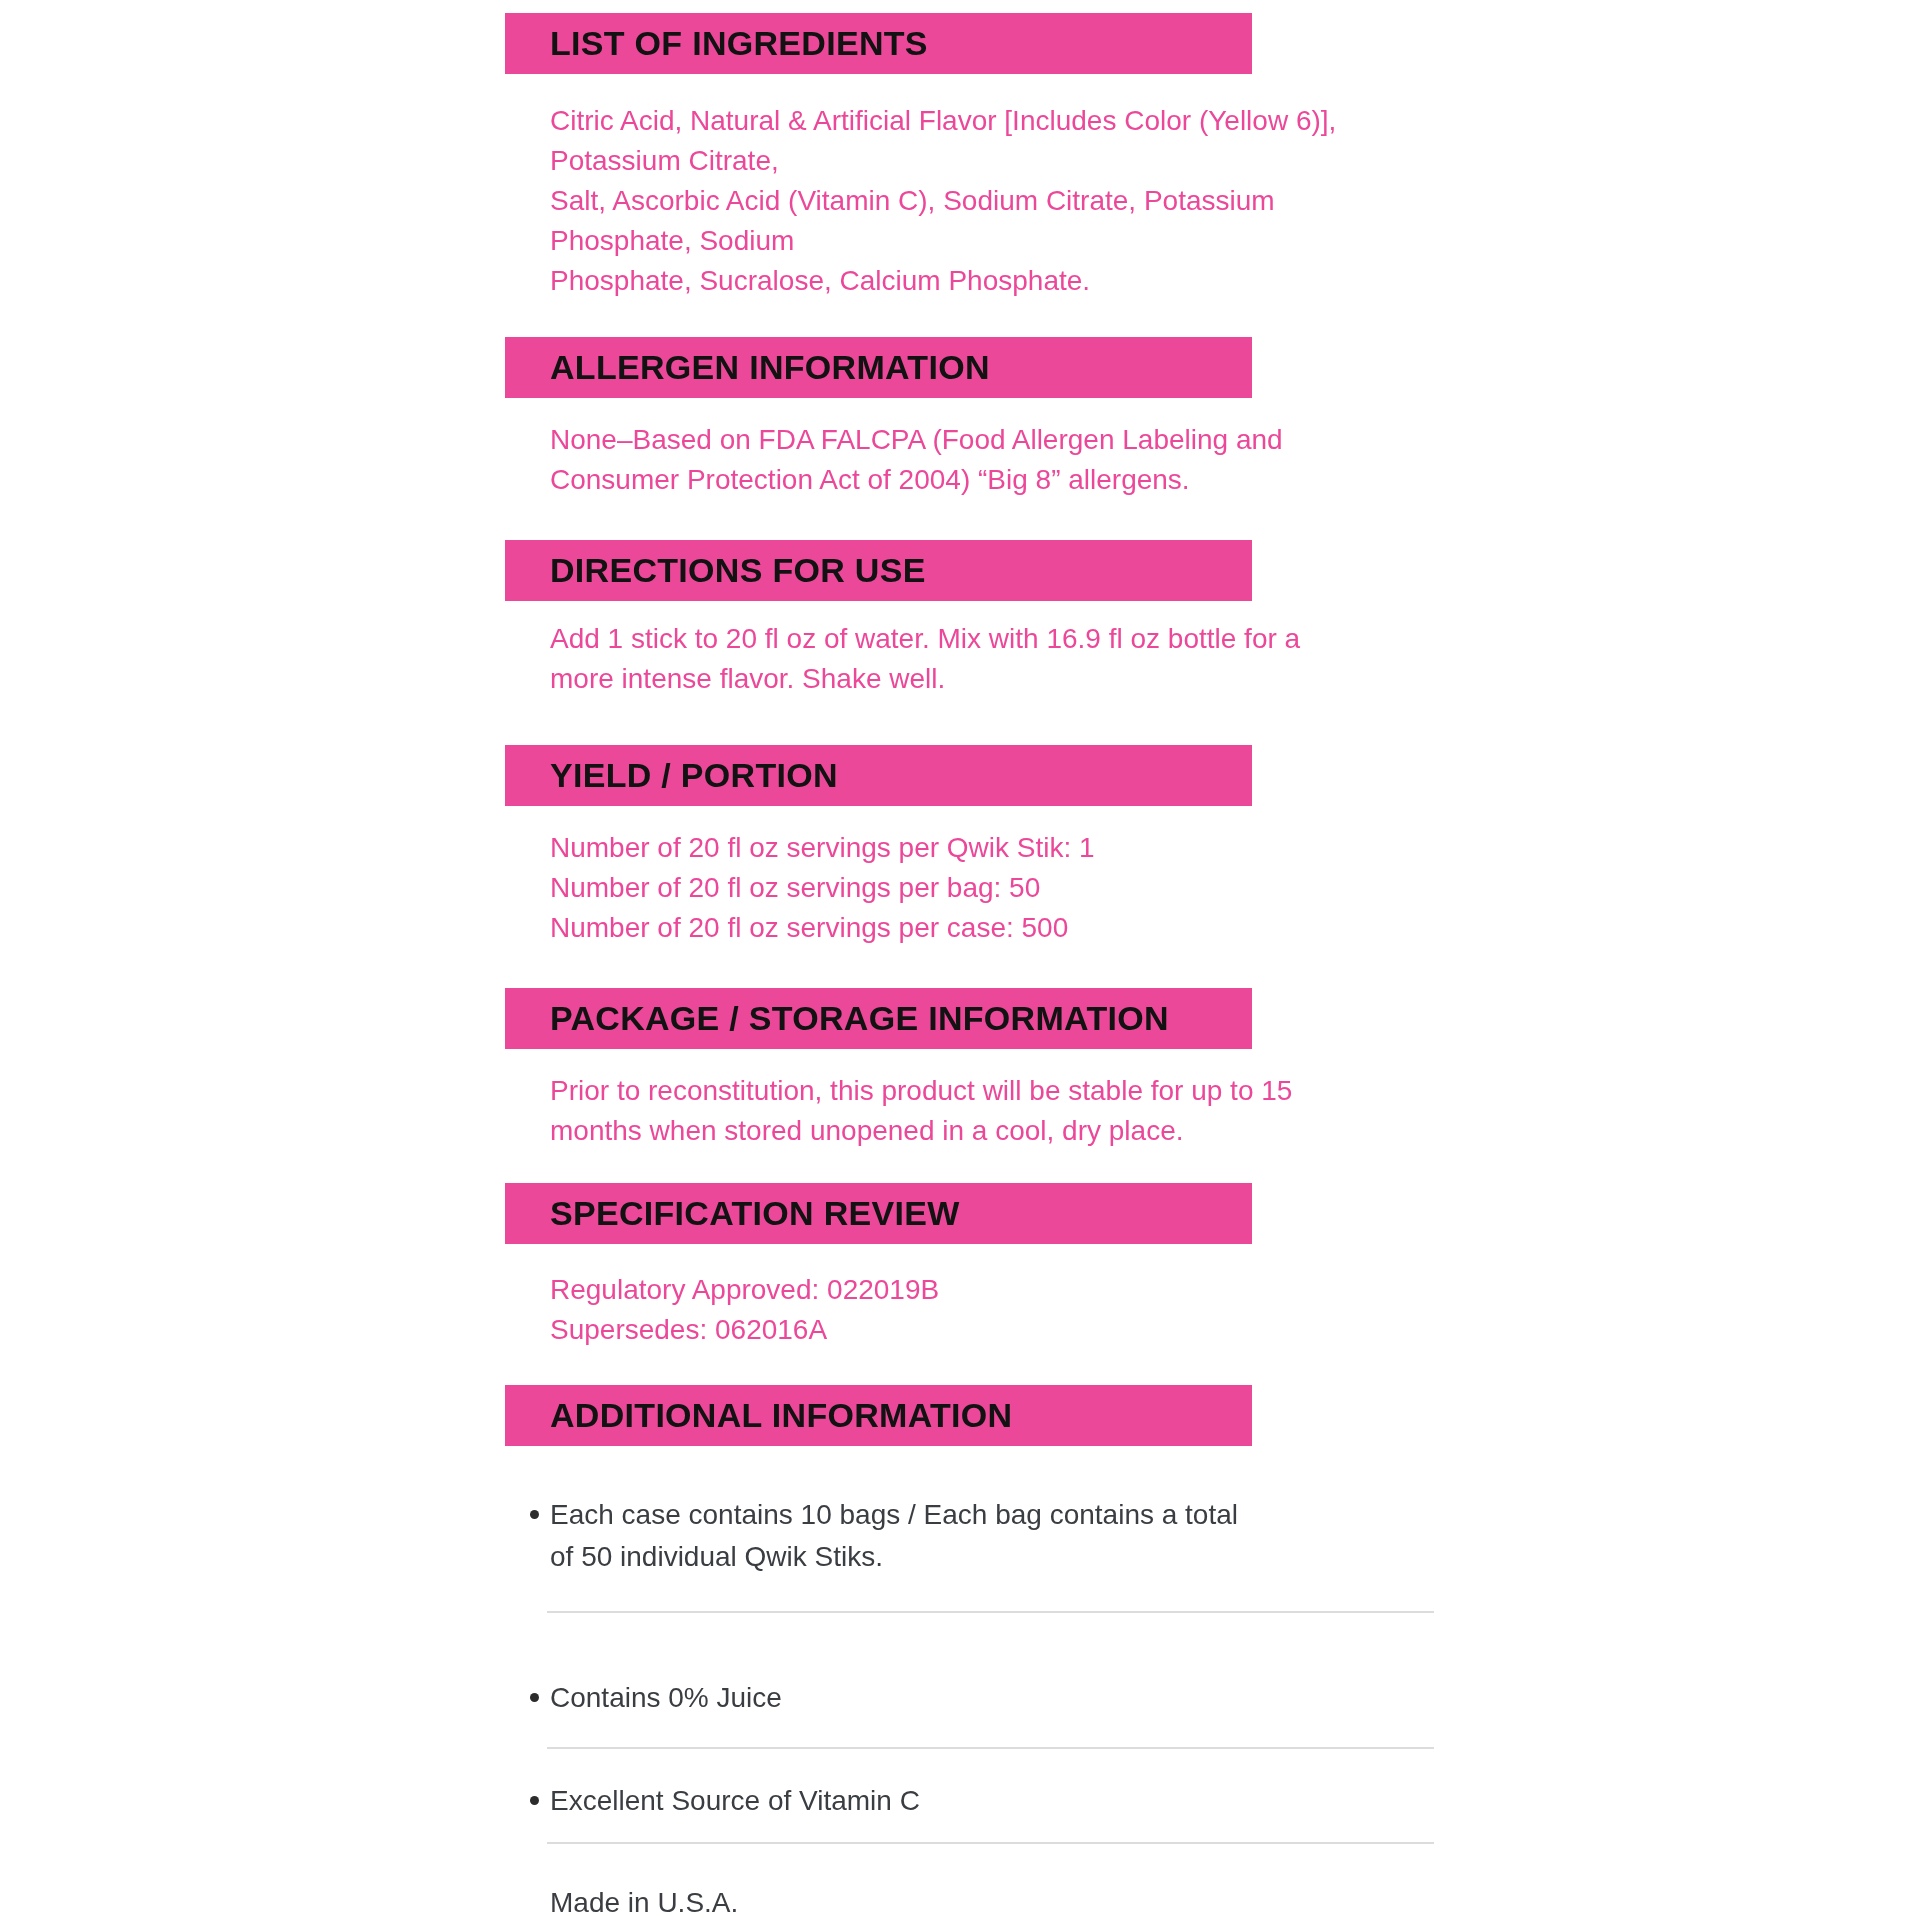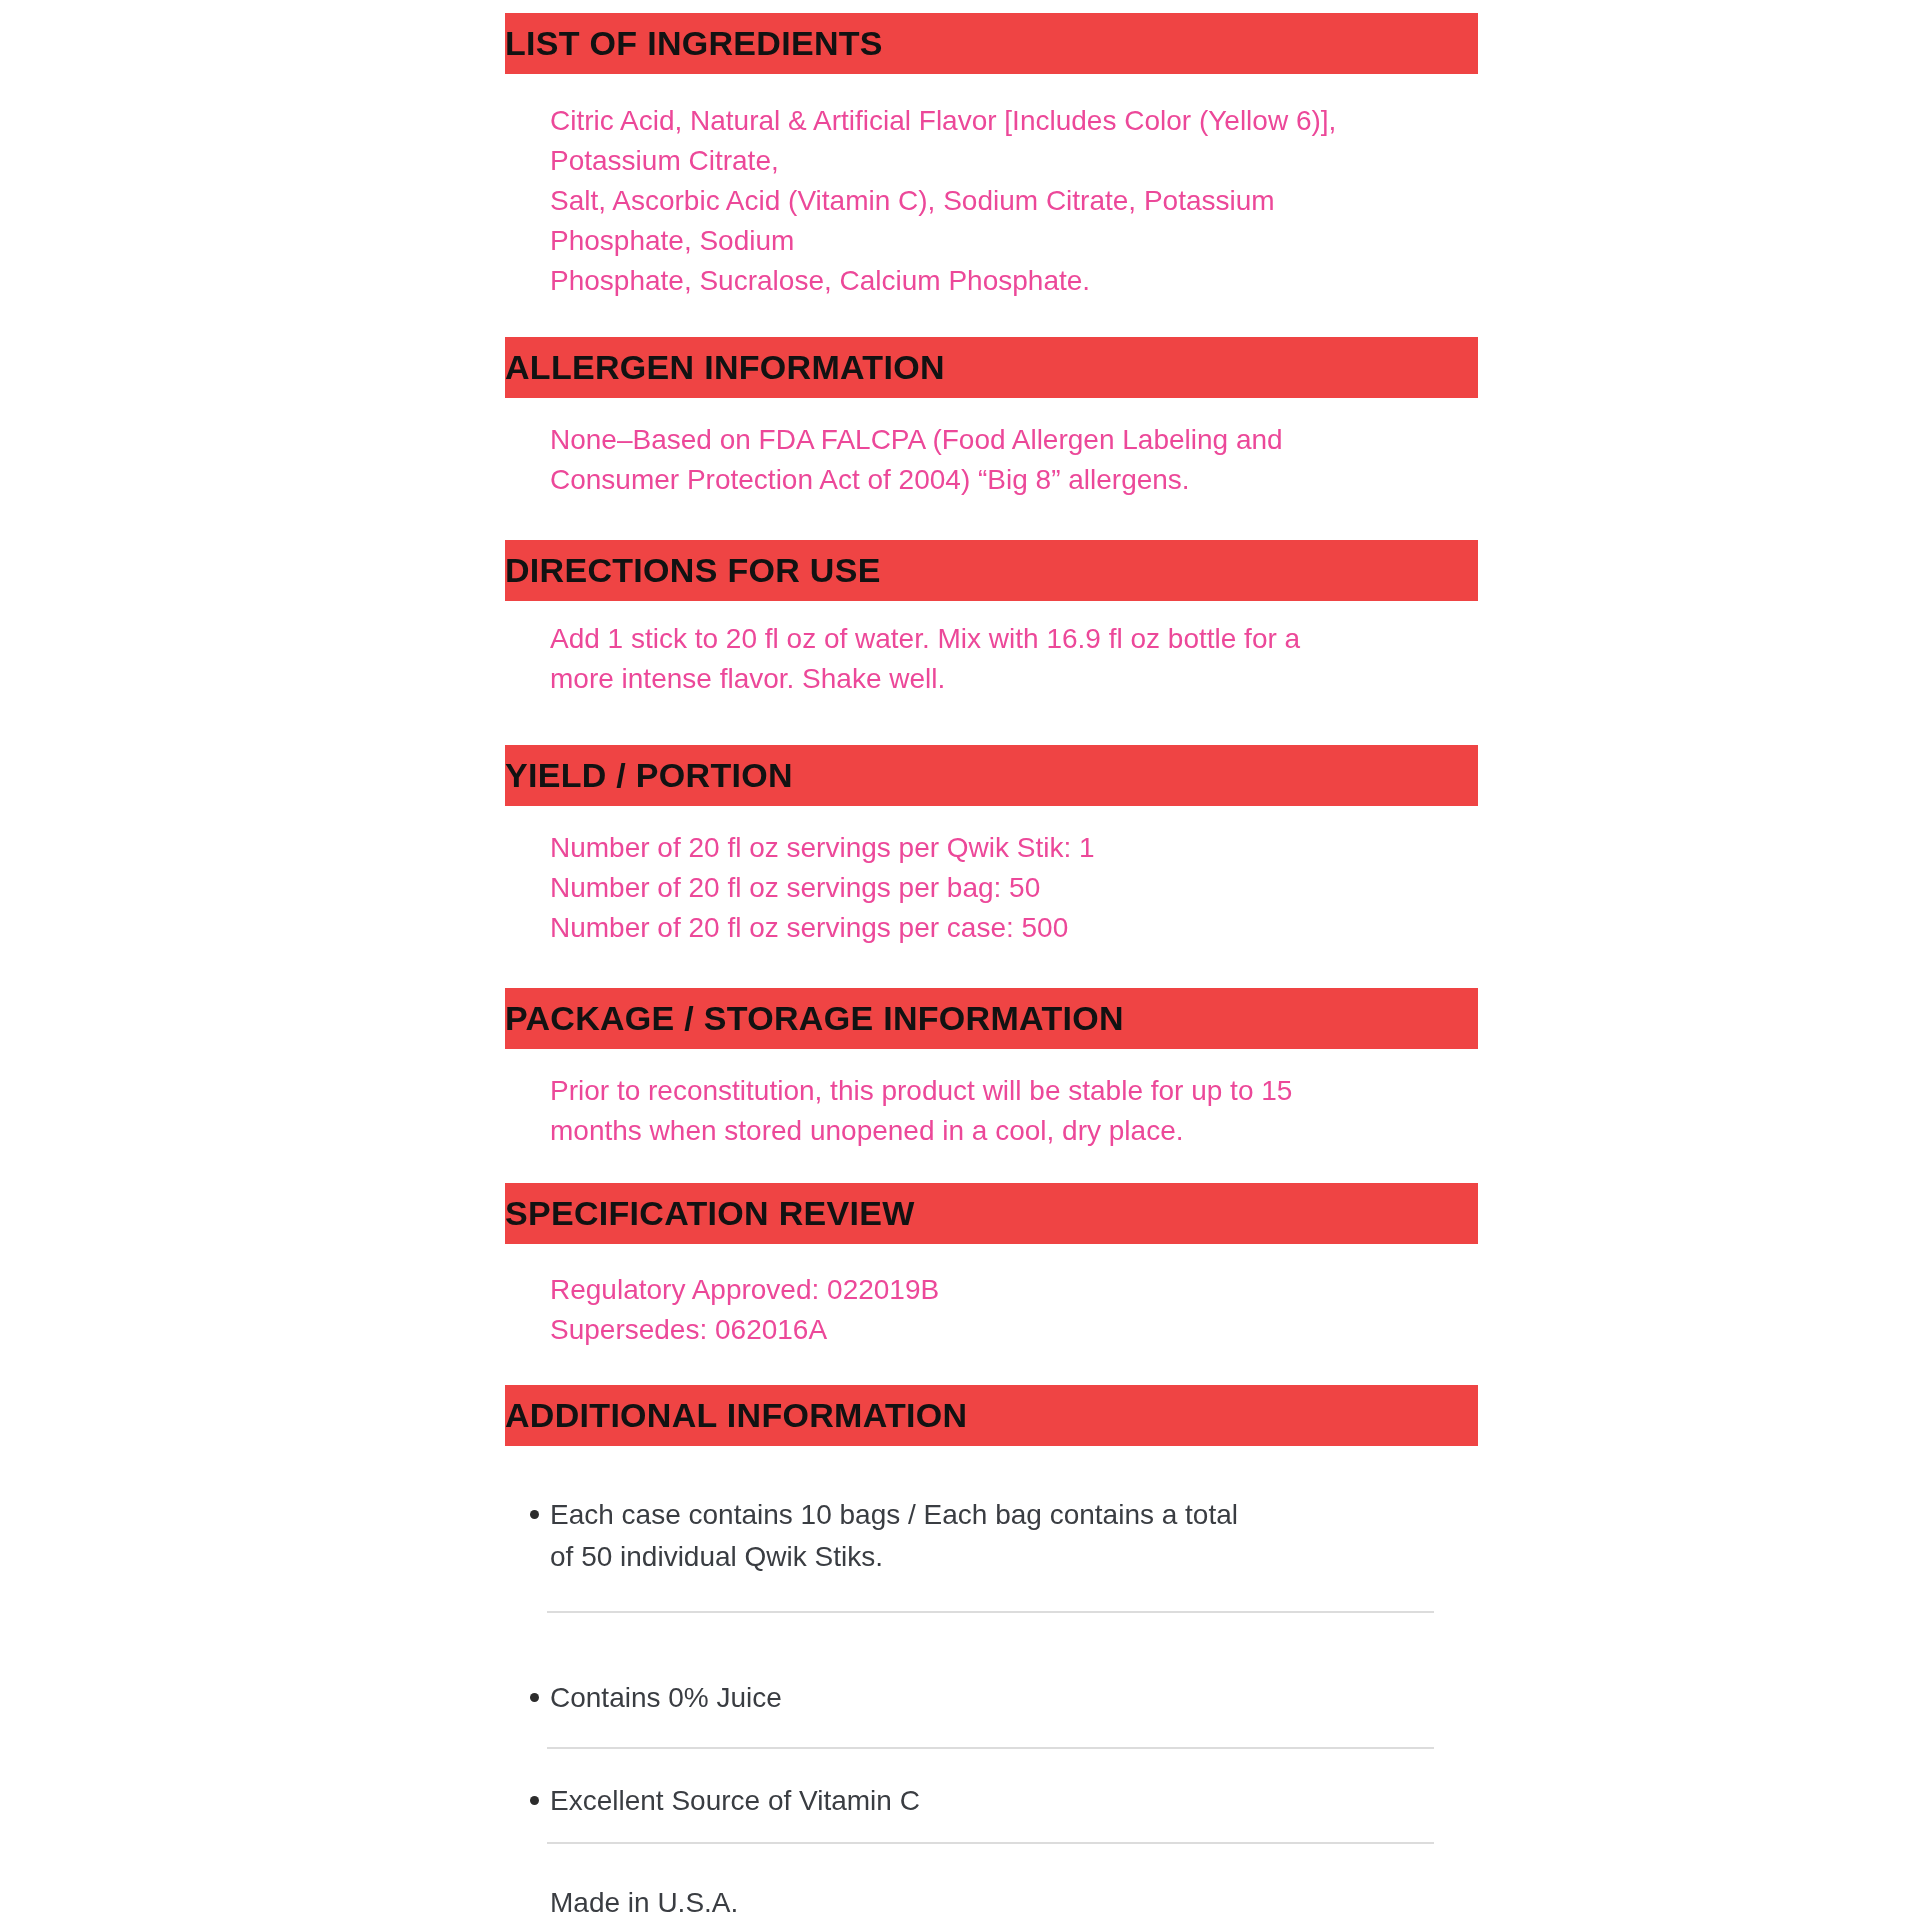--- a/index.html
+++ b/index.html
@@ -13,25 +13,26 @@
     overflow: hidden;
   }
   .col {
     position: absolute;
     left: 505px;
     top: 0;
     width: 929px;
     display: flow-root;
   }
   .bar {
-    width: 973px;
+    width: 747px;
     height: 61px;
-    background: #ef4444;
+    background: #ec4899;
     display: flex;
     align-items: center;
+    padding-left: 45px;
   }
   .bar-title {
     font-size: 34px;
     font-weight: bold;
     color: #121212;
     white-space: nowrap;
     letter-spacing: 0.3px;
   }
   .body-block {
     padding-left: 45px;

